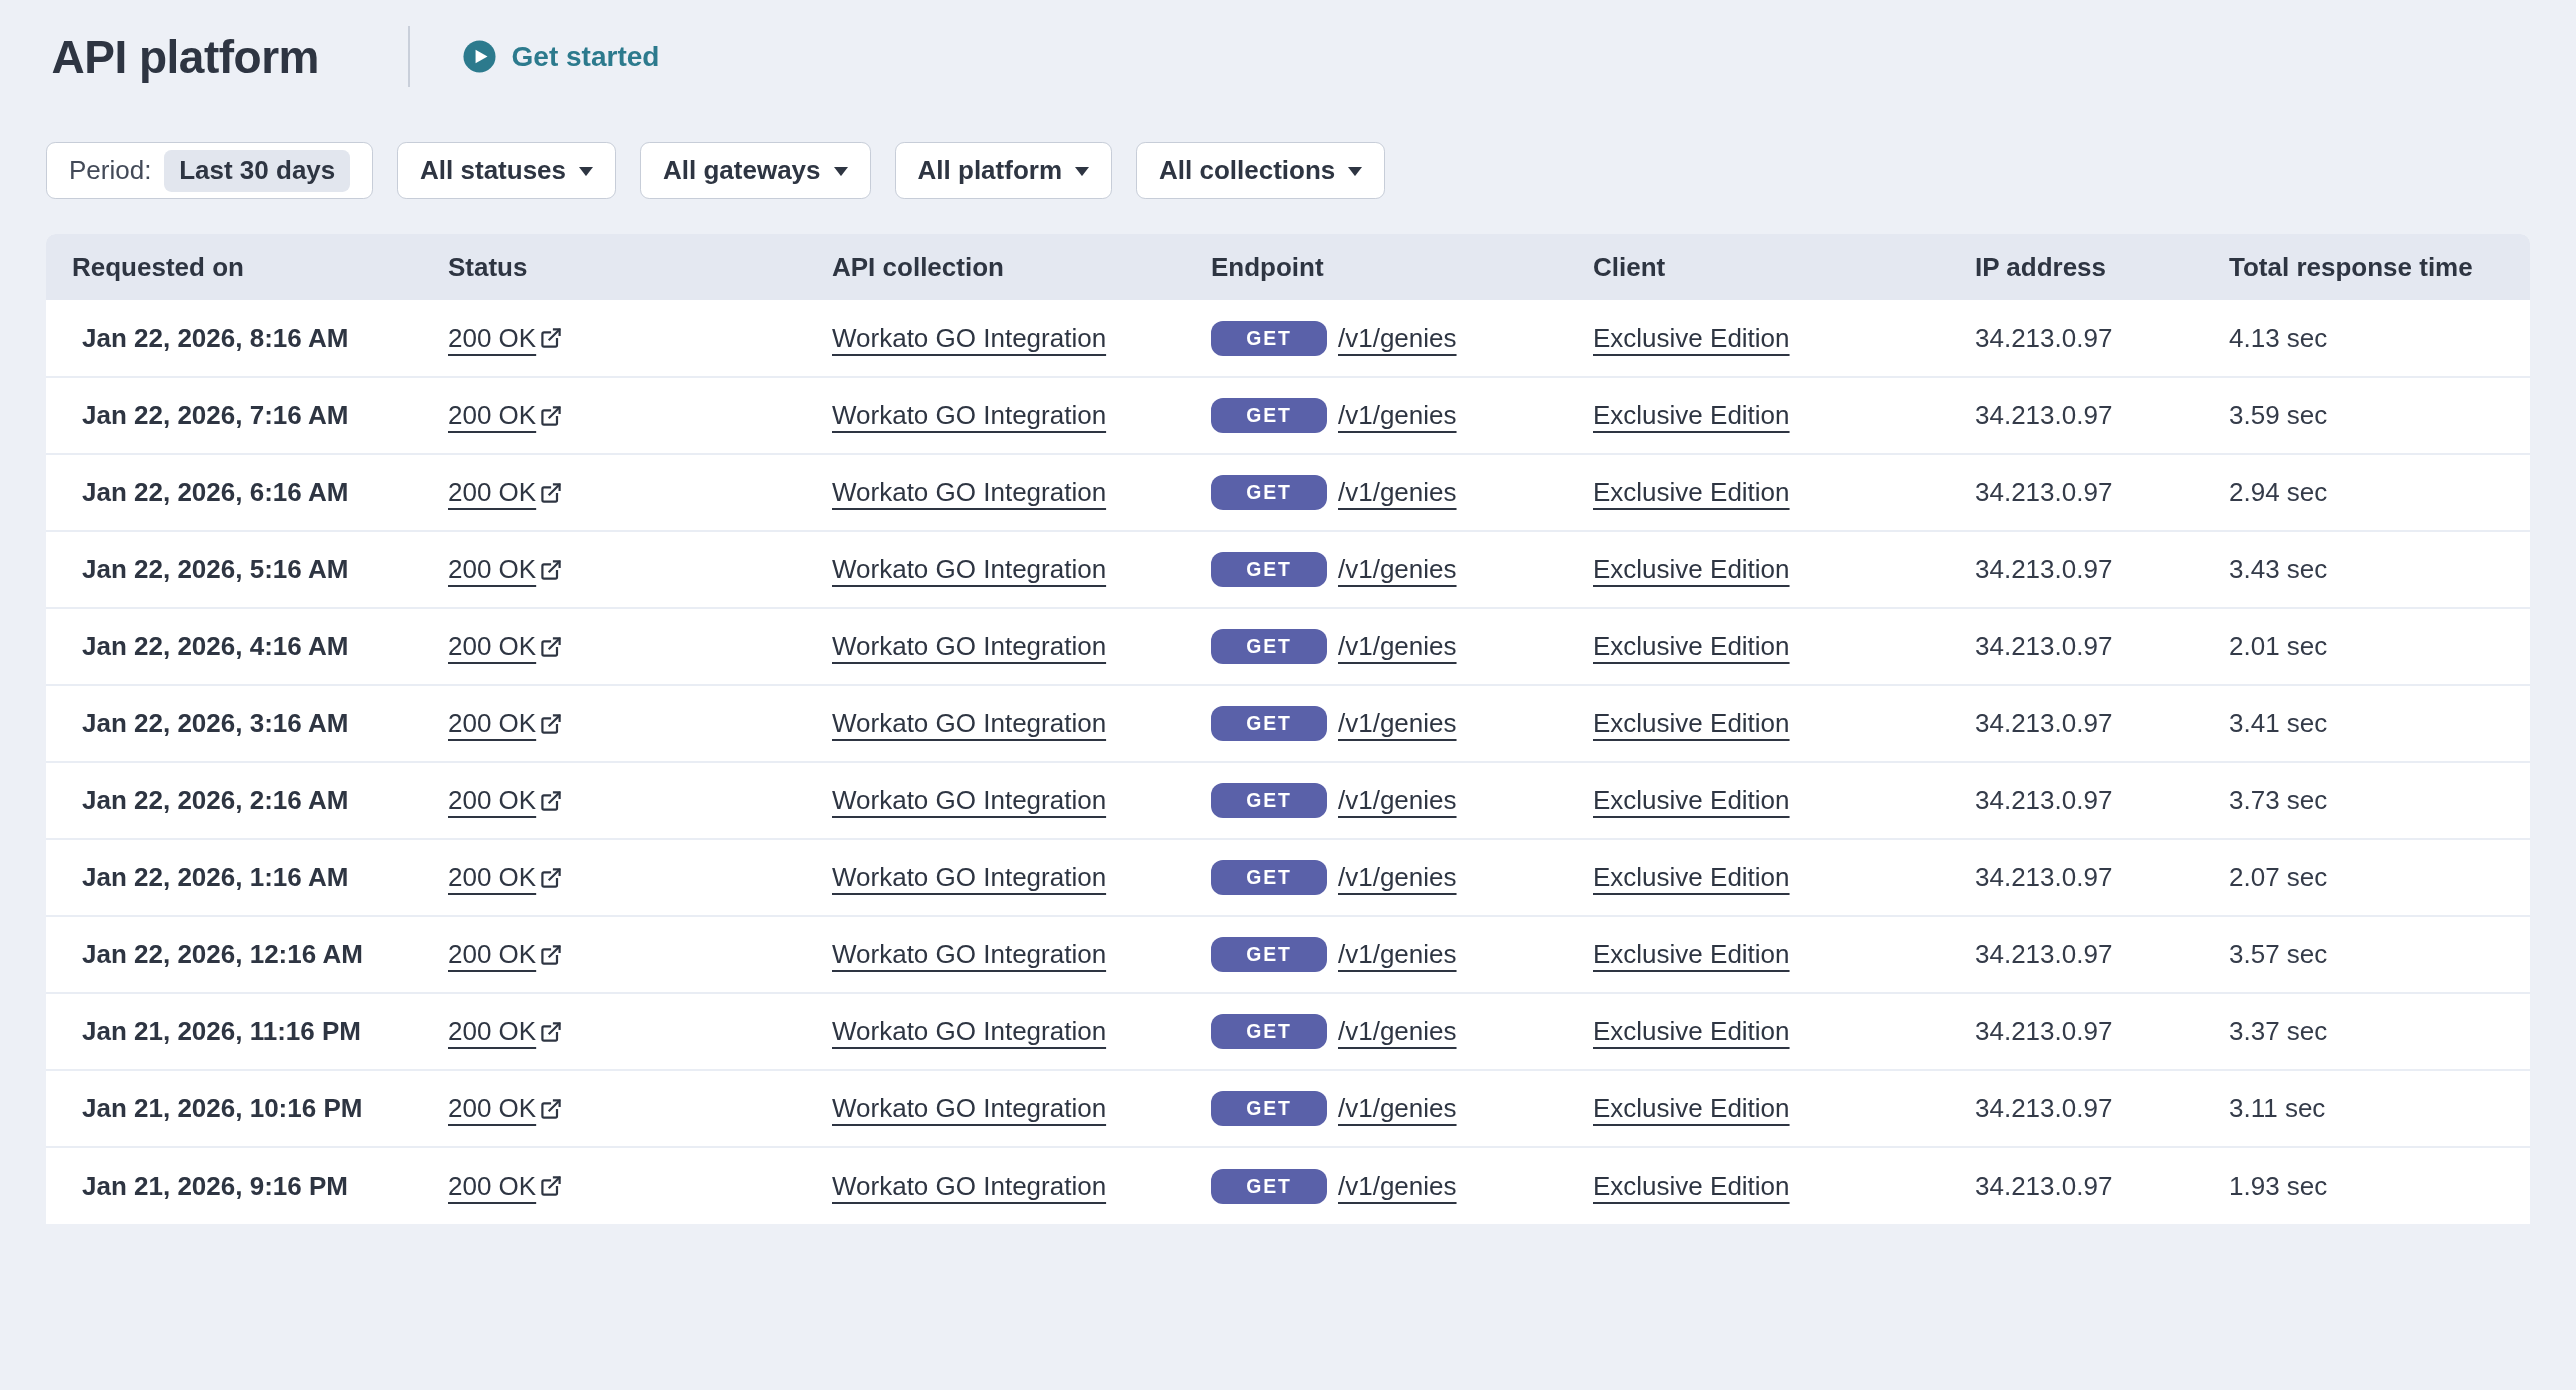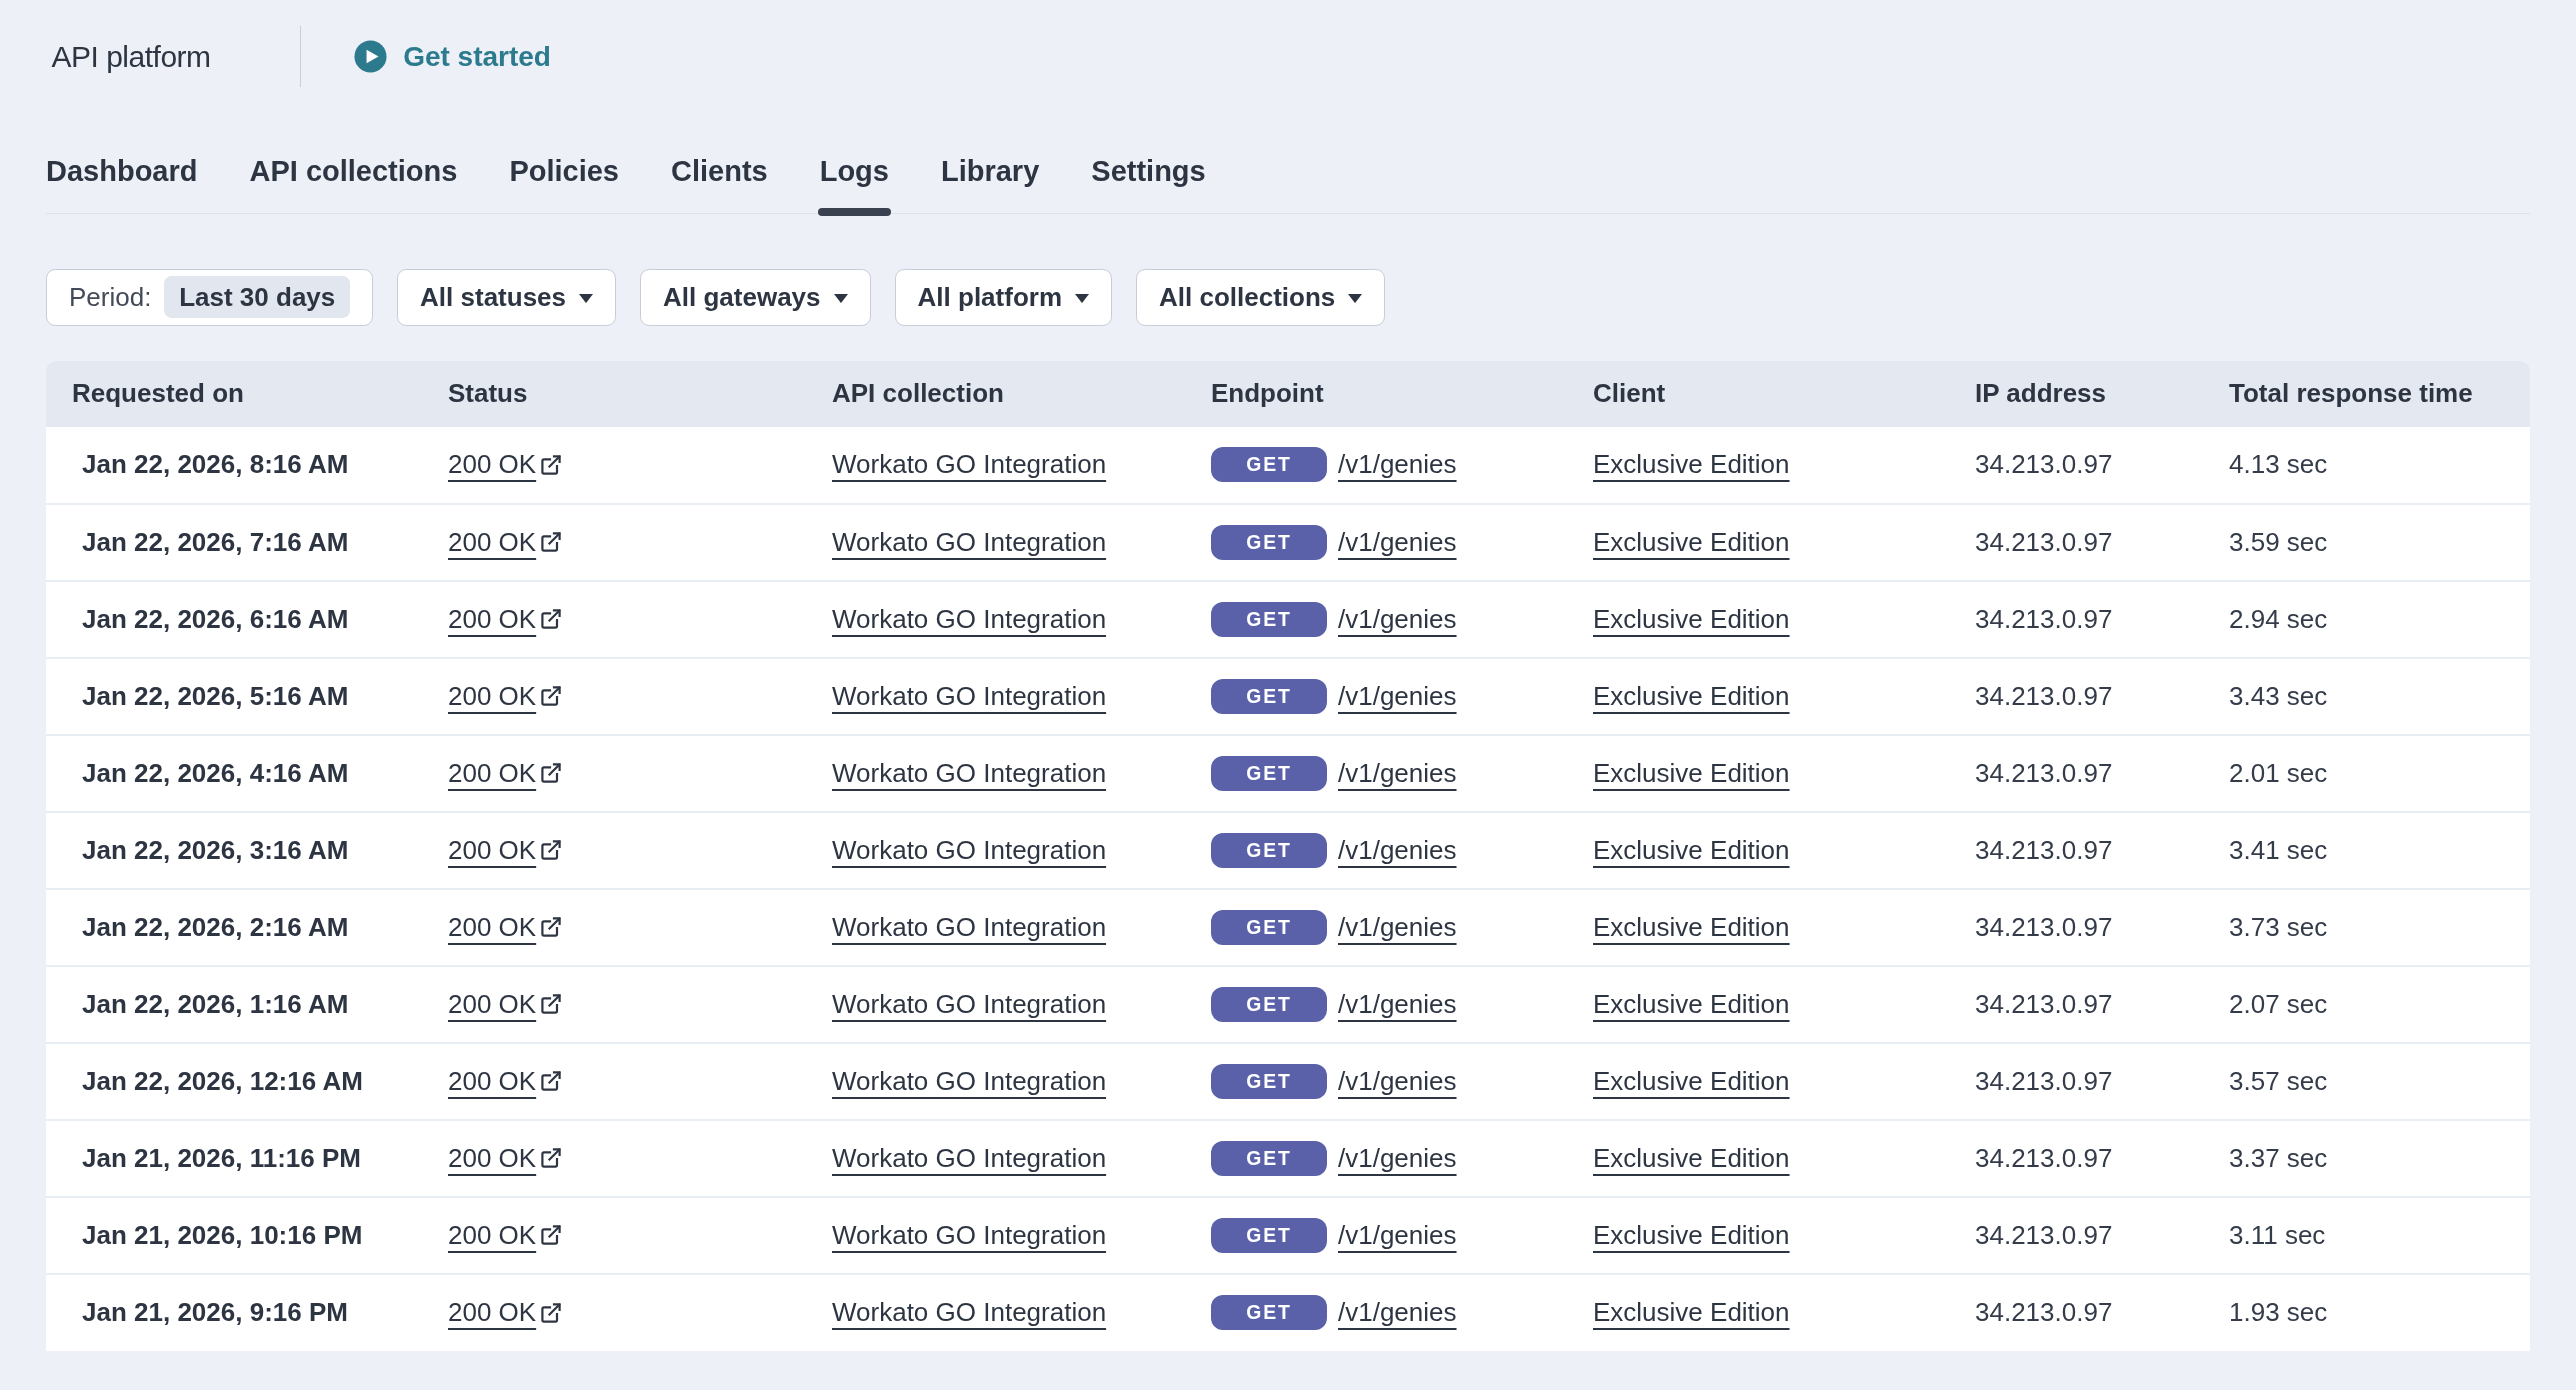--- a/index.html
+++ b/index.html
@@ -21,21 +21,21 @@
     width:2576px;height:1390px;overflow:hidden;
     background:var(--page-bg);
     font-family:"Liberation Sans", sans-serif;
     color:var(--text);
   }
   .page{padding:0 46px;}
 
   
   .topbar{display:flex;align-items:center;margin-top:26px;height:61px;}
   .page-title{
-    font-size:30px;font-weight:normal;color:var(--text-dark);
+    font-size:46px;font-weight:bold;color:var(--text-dark);
     margin:0;letter-spacing:-0.5px;padding-left:5.5px;
   }
   .v-divider{width:1.8px;height:61px;background:#c9cfda;margin:0 52px 0 89px;}
   .get-started{
     display:flex;align-items:center;gap:14.8px;cursor:pointer;
     color:var(--teal);font-size:28px;font-weight:bold;text-decoration:none;
   }
   .play-wrap{display:flex;align-items:center;}
 
   
@@ -125,29 +125,20 @@
       <span class="play-wrap">
         <svg viewBox="0 0 24 24" width="35" height="35" aria-hidden="true">
           <circle cx="12" cy="12" r="11" fill="#2c7a8d" class="play-circle"></circle>
           <path d="M9.3 7.3v9.4l8.2-4.7z" fill="#ffffff"></path>
         </svg>
       </span>
       <span>Get started</span>
     </a>
   </header>
 
-  <nav class="tabs">
-    <div class="tab">Dashboard</div>
-    <div class="tab">API collections</div>
-    <div class="tab">Policies</div>
-    <div class="tab">Clients</div>
-    <div class="tab active">Logs</div>
-    <div class="tab">Library</div>
-    <div class="tab">Settings</div>
-  </nav>
 
   <div class="filters">
     <div class="filter-box">
       <span class="period-label">Period:</span>
       <span class="period-pill">Last 30 days</span>
     </div>
     <button class="filter-box">
       <span class="dd-label">All statuses</span>
       <span class="caret">
         <svg viewBox="0 0 14 9" width="14" height="9.2" fill="currentColor">

